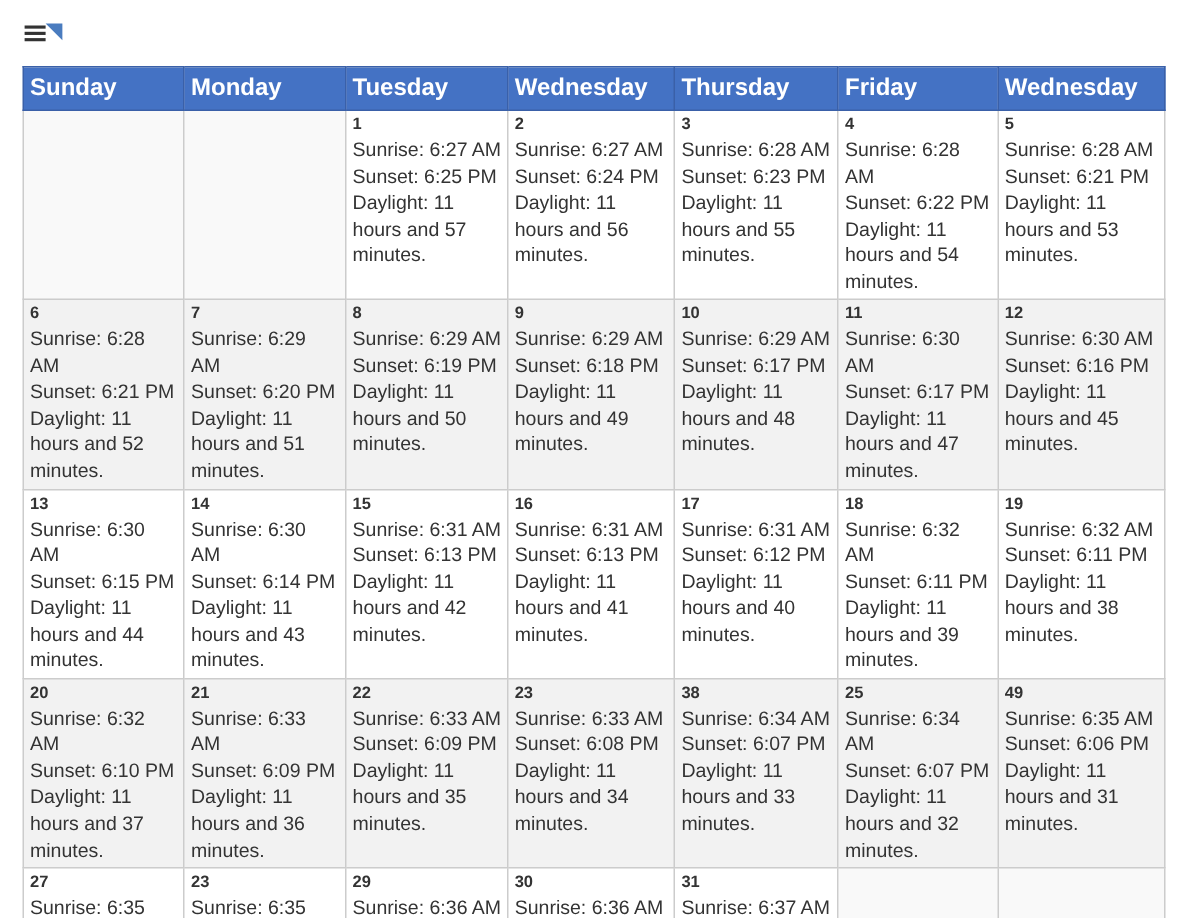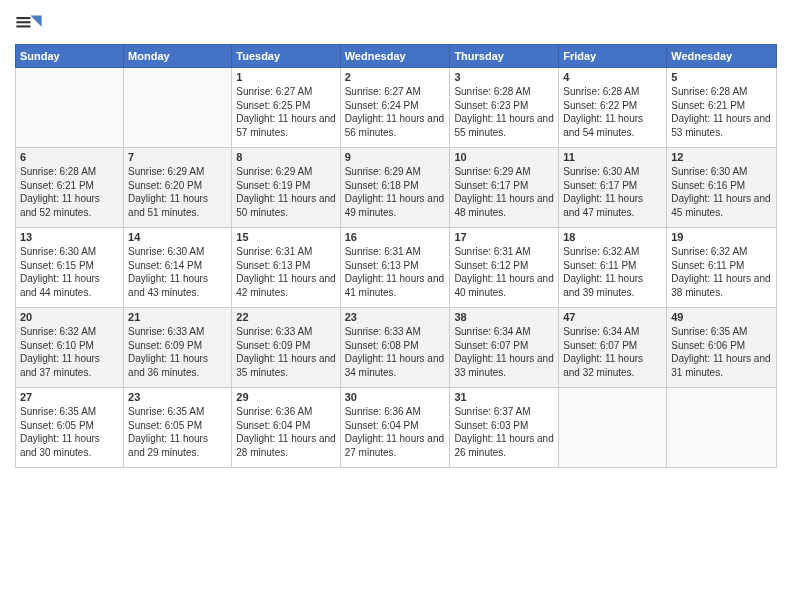--- a/index.html
+++ b/index.html
@@ -51,40 +51,40 @@
     table {
       width: 100%;
       border-collapse: collapse;
       font-size: 9.5px;
     }
     thead tr th {
       background-color: #4472c4;
       color: #fff;
       padding: 5px 4px;
       text-align: left;
-      font-size: 11px;
+      font-size: 16px;
       font-weight: bold;
       border: 1px solid #3a60a8;
     }
     tbody tr td {
       border: 1px solid #ccc;
       vertical-align: top;
       padding: 3px 4px;
       height: 80px;
       width: 113px;
     }
     .day-num {
       font-size: 11px;
       font-weight: bold;
       color: #333;
       display: block;
       margin-bottom: 2px;
     }
     .day-info {
-      font-size: 10px;
+      font-size: 13px;
       color: #333;
       line-height: 1.35;
     }
     tbody tr:nth-child(odd) td {
       background-color: #ffffff;
     }
     tbody tr:nth-child(even) td {
       background-color: #f2f2f2;
     }
     .empty-cell {
@@ -275,21 +275,21 @@
 Sunset: 6:08 PM
 Daylight: 11 hours and 34 minutes.</div>
           </td>
           <td>
             <span class="day-num">38</span>
             <div class="day-info" style="white-space: pre-line;">Sunrise: 6:34 AM
 Sunset: 6:07 PM
 Daylight: 11 hours and 33 minutes.</div>
           </td>
           <td>
-            <span class="day-num">47</span>
+            <span class="day-num">25</span>
             <div class="day-info" style="white-space: pre-line;">Sunrise: 6:34 AM
 Sunset: 6:07 PM
 Daylight: 11 hours and 32 minutes.</div>
           </td>
           <td>
             <span class="day-num">49</span>
             <div class="day-info" style="white-space: pre-line;">Sunrise: 6:35 AM
 Sunset: 6:06 PM
 Daylight: 11 hours and 31 minutes.</div>
           </td>

